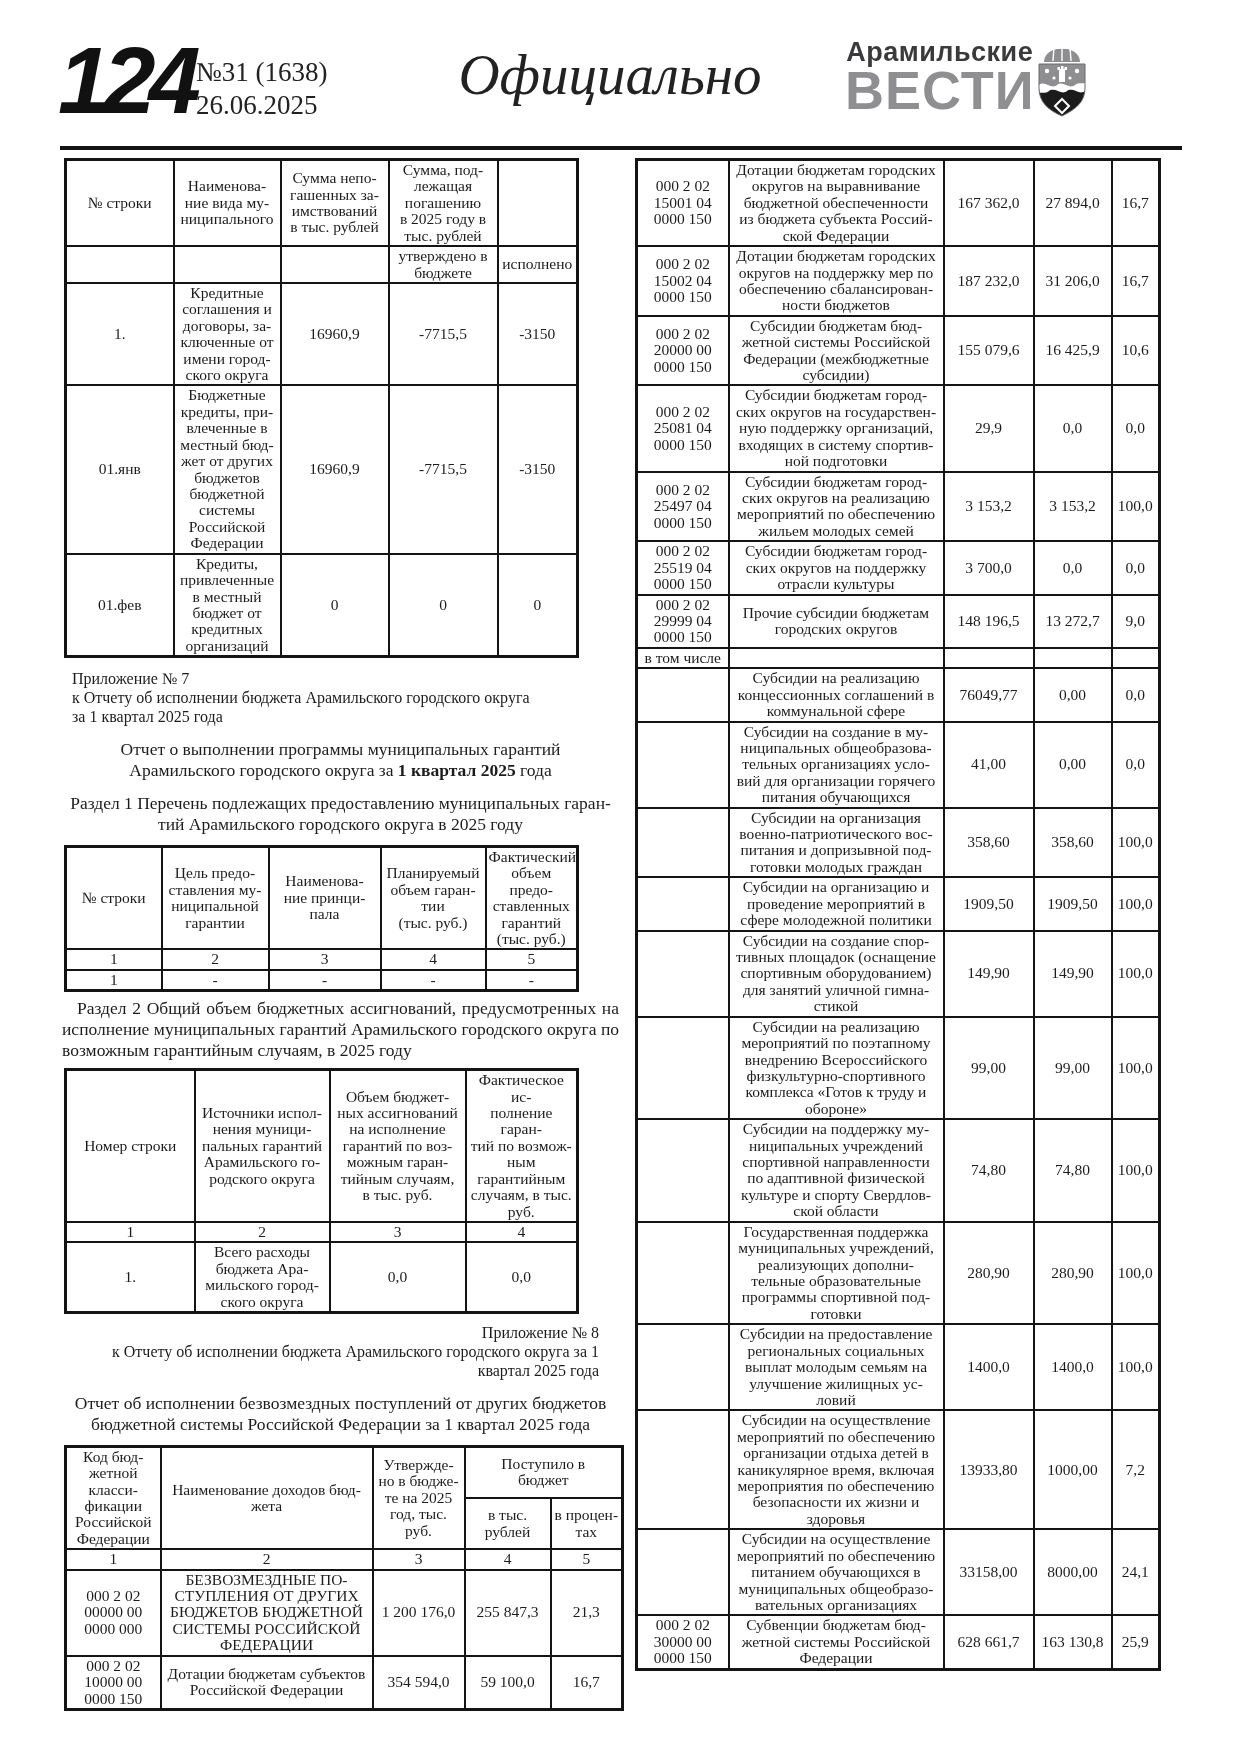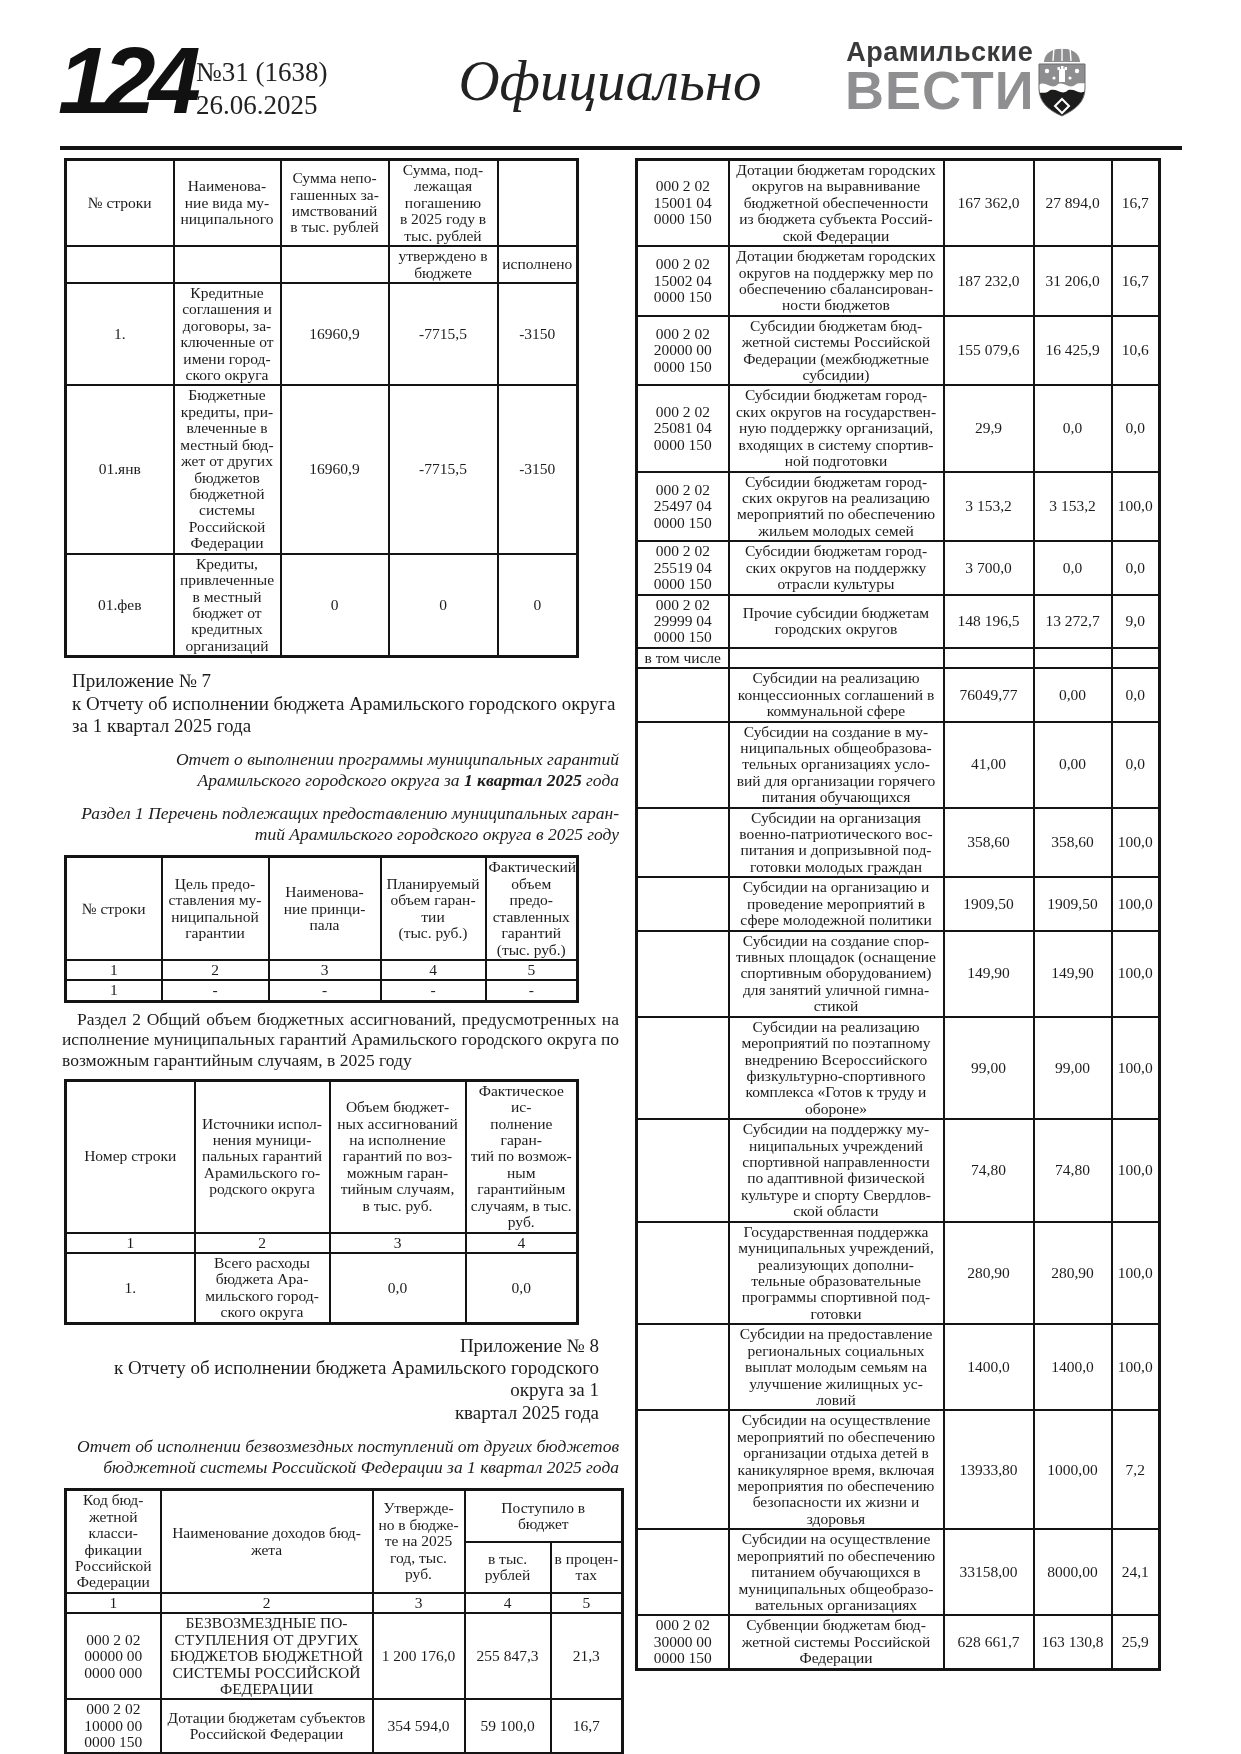--- a/index.html
+++ b/index.html
@@ -4,43 +4,43 @@
 <style>
   html,body{margin:0;padding:0;background:#ffffff;}
   body{width:1241px;height:1754px;color:#1c1c1c;font-family:"Liberation Serif",serif;}
   .page{position:relative;width:1241px;height:1754px;overflow:hidden;background:#fff;}
 
   
   .pagenum{position:absolute;left:58px;top:34px;font-family:"Liberation Sans",sans-serif;
            font-weight:bold;font-size:94px;letter-spacing:-7px;line-height:1;color:#111;font-style:italic;}
   .issue{position:absolute;left:196px;top:56px;font-size:27px;line-height:1.22;color:#222;}
   .section-title{position:absolute;left:390px;top:46px;width:440px;text-align:center;
-           font-style:italic;font-size:57px;line-height:1;color:#222;margin-top:6px;}
+           font-style:italic;font-size:57px;line-height:1;color:#222;}
   .brand{position:absolute;left:845px;top:38px;display:flex;align-items:flex-start;}
   .brand-text{text-align:center;}
   .brand-top{font-family:"Liberation Sans",sans-serif;font-weight:bold;font-size:27px;
            color:#3a3a3c;letter-spacing:.5px;line-height:1.05;}
   .brand-bottom{font-family:"Liberation Sans",sans-serif;font-weight:bold;font-size:54px;
            color:#8f8f91;line-height:.92;letter-spacing:1px;}
   .rule{position:absolute;left:60px;top:146px;width:1122px;height:4px;background:#141414;}
 
   
   .cols{position:absolute;left:62px;top:158px;display:flex;align-items:flex-start;}
   .col-left{width:557px;}
   .col-right{width:523px;margin-left:14px;}
 
   
   table{border-collapse:collapse;table-layout:fixed;border:3px solid #141414;margin:0 0 6px 2px;background:#fff;}
   td{border:2px solid #141414;text-align:center;vertical-align:middle;white-space:pre-line;
      font-size:15.5px;line-height:1.06;padding:1px 2px;color:#1c1c1c;}
 
   
-  .note{font-size:19px;line-height:1.18;white-space:pre-line;margin:12px 0 10px 10px;}
+  .note{font-size:16px;line-height:1.18;white-space:pre-line;margin:12px 0 10px 10px;}
   .note.right{text-align:right;margin:10px 20px 6px 0;}
-  .center-title{text-align:right;font-size:17.5px;line-height:1.2;margin:12px 0 10px;font-style:italic;}
+  .center-title{text-align:center;font-size:17.5px;line-height:1.2;margin:12px 0 10px;}
   .pre{white-space:pre-line;}
   .para-just{text-align:justify;text-indent:15px;font-size:17.5px;line-height:1.18;margin:6px 0 8px;}
   b{font-weight:bold;}
 </style>
 </head>
 <body>
 
 <div class="page">
 
   <div class="pagenum">124</div>

